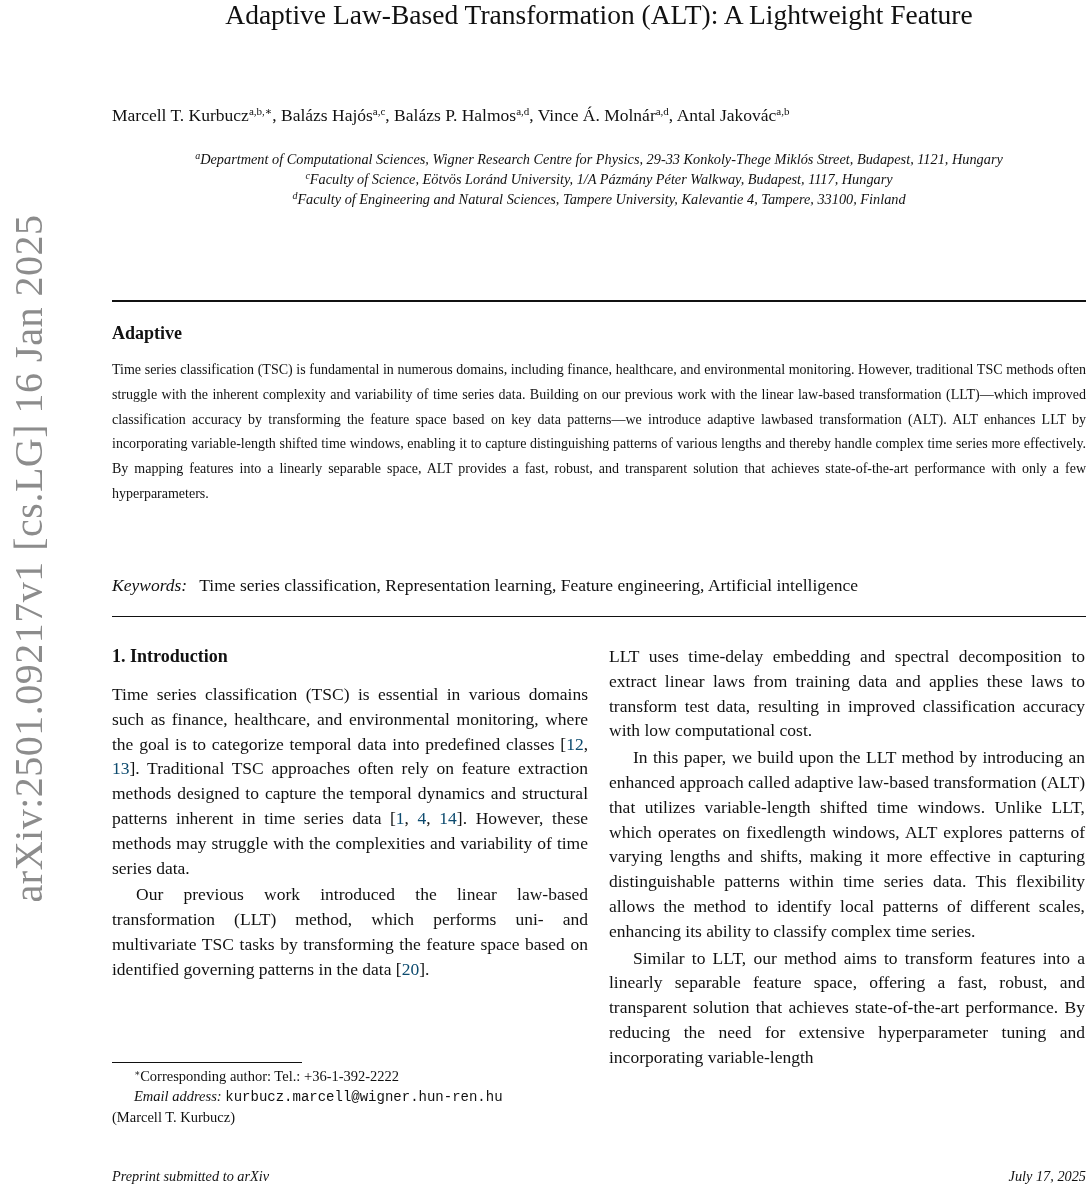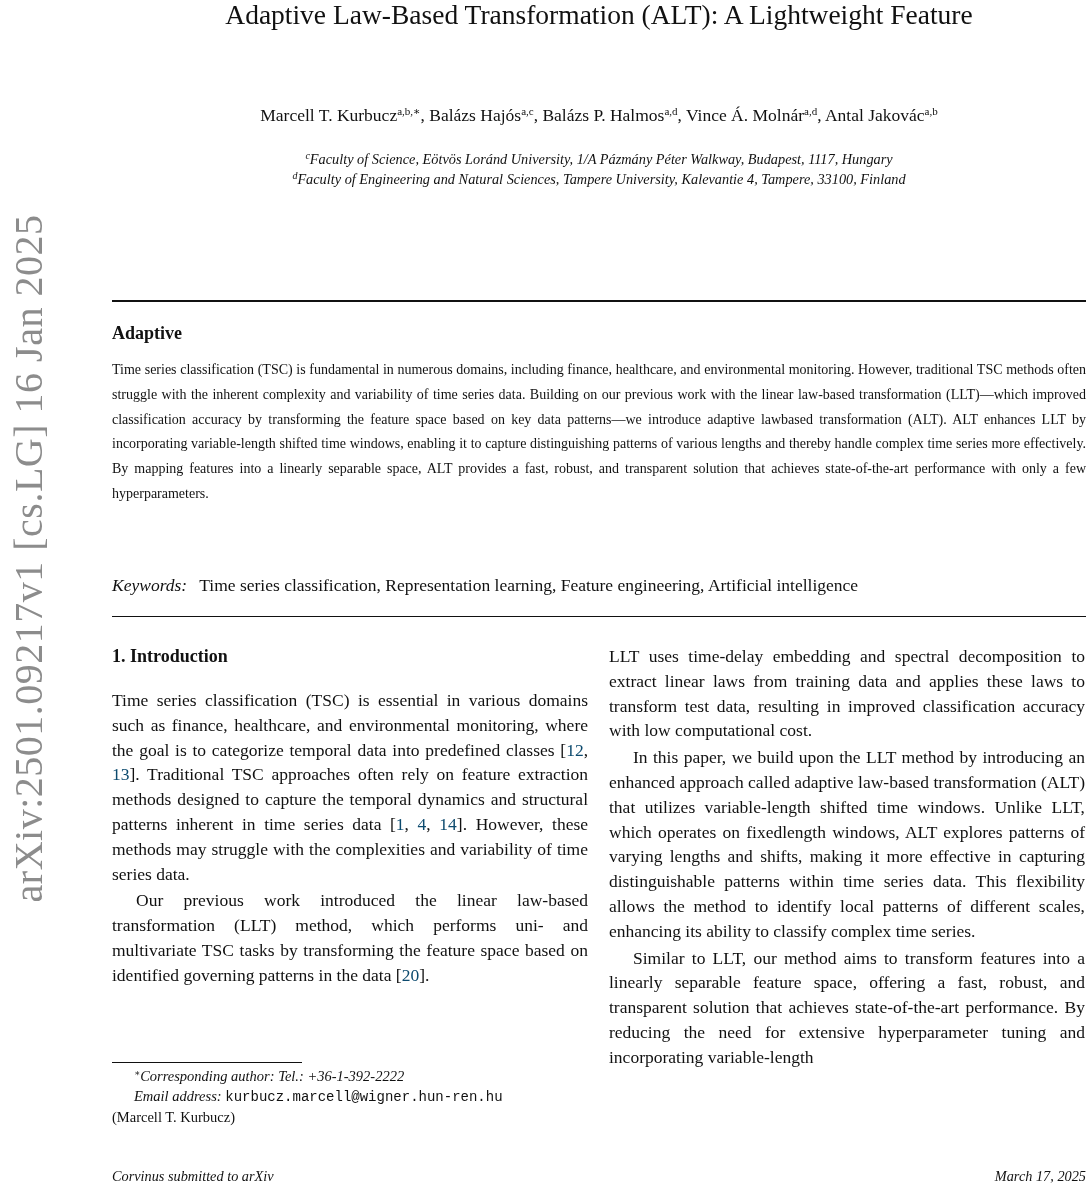--- a/index.html
+++ b/index.html
@@ -23,21 +23,21 @@
       letter-spacing: 0.5px;
       transform-origin: center center;
     }
 
     .title {
       position: absolute; left: 112px; width: 974px; top: -4px;
       text-align: center; font-size: 27.5px; line-height: 37px; color: #111;
     }
     .authors {
       position: absolute; left: 112px; width: 974px; top: 103px;
-      text-align: center; font-size: 17.5px; line-height: 24px;
+      font-size: 17.5px; line-height: 24px;
     }
     .authors sup { font-size: 11px; vertical-align: 6px; line-height: 0; }
 
     .affils {
       position: absolute; left: 112px; width: 974px; top: 150px;
       text-align: center; font-size: 14.3px; line-height: 19.8px; font-style: italic;
     }
     .affils sup { font-size: 10px; vertical-align: 5px; line-height: 0; }
 
     .rule { position: absolute; left: 112px; width: 974px; background: #111; }
@@ -54,31 +54,31 @@
     .keywords {
       position: absolute; left: 112px; width: 974px; top: 573px;
       font-size: 17.5px; line-height: 24px;
     }
     .keywords .kw-label { font-style: italic; margin-right: 8px; }
 
     .col { position: absolute; width: 476px; font-size: 17.5px; line-height: 24.8px; text-align: justify; hyphens: manual; }
     .col-left { left: 112px; top: 644px; }
     .col-right { left: 609px; top: 644px; }
 
-    .section-heading { font-weight: bold; font-size: 18px; line-height: 24px; margin-bottom: 20px; }
+    .section-heading { font-weight: bold; font-size: 18px; line-height: 24px; margin-bottom: 14px; }
     .para { margin: 0; }
     .para.indent { text-indent: 24px; margin-top: 2px; }
     .cite { color: #0c4a6e; }
 
     .footnote-rule { position: absolute; left: 112px; top: 1062px; width: 190px; height: 1px; background: #111; }
     .footnote {
       position: absolute; left: 112px; top: 1066px; width: 476px;
       font-size: 14.5px; line-height: 20px;
     }
-    .footnote .fn-line1 { padding-left: 22px; font-style: italic; }
+    .footnote .fn-line1 { padding-left: 22px; }
     .footnote .fn-line2 { padding-left: 22px; }
     .footnote sup { font-size: 9px; vertical-align: 5px; line-height: 0; }
     .footnote .email-label { font-style: italic; }
     .footnote .email { font-family: "Liberation Mono", "DejaVu Sans Mono", monospace; font-size: 14px; }
 
     .page-footer-left {
       position: absolute; left: 112px; top: 1168px; font-style: italic; font-size: 14.3px;
     }
     .page-footer-right {
       position: absolute; right: 0px; top: 1168px; font-style: italic; font-size: 14.3px; text-align: right;
@@ -93,20 +93,21 @@
 
 <div class="title">
   <div>Adaptive Law-Based Transformation (ALT): A Lightweight Feature</div>
 </div>
 
 <div class="authors">
   <span><span>Marcell T. Kurbucz</span><sup>a,b,∗</sup><span>, </span></span><span><span>Balázs Hajós</span><sup>a,c</sup><span>, </span></span><span><span>Balázs P. Halmos</span><sup>a,d</sup><span>, </span></span><span><span>Vince Á. Molnár</span><sup>a,d</sup><span>, </span></span><span><span>Antal Jakovác</span><sup>a,b</sup></span>
 </div>
 
 <div class="affils">
+  <div><sup>a</sup><span>Department of Computational Sciences, Wigner Research Centre for Physics, 29-33 Konkoly-Thege Miklós Street, Budapest, 1121, Hungary</span></div>
   <div><sup>c</sup><span>Faculty of Science, Eötvös Loránd University, 1/A Pázmány Péter Walkway, Budapest, 1117, Hungary</span></div>
   <div><sup>d</sup><span>Faculty of Engineering and Natural Sciences, Tampere University, Kalevantie 4, Tampere, 33100, Finland</span></div>
 </div>
 
 <div class="rule rule-top"></div>
 
 <div class="abstract-heading">Adaptive</div>
 <p class="abstract-body">Time series classification (TSC) is fundamental in numerous domains, including finance, healthcare, and environ­mental monitoring. However, traditional TSC methods often struggle with the inherent complexity and variability of time series data.  Building on our previous work with the linear law-based transformation (LLT)—which improved classification accuracy by transforming the feature space based on key data patterns—we introduce adaptive law­based transformation (ALT). ALT enhances LLT by incorporating variable-length shifted time windows, enabling it to capture distinguishing patterns of various lengths and thereby handle complex time series more effectively.  By mapping features into a linearly separable space, ALT provides a fast, robust, and transparent solution that achieves state-of-the-art performance with only a few hyperparameters.</p>
 
 <div class="keywords">
@@ -128,14 +129,14 @@
   <p class="para indent">Similar to LLT, our method aims to transform features into a linearly separable feature space, offering a fast, robust, and transparent solution that achieves state-of-the-art performance.  By reducing the need for extensive hyperparameter tuning and incorporating variable-length</p>
 </div>
 
 <div class="footnote-rule"></div>
 <div class="footnote">
   <div class="fn-line1"><sup>∗</sup><span>Corresponding author: Tel.: +36-1-392-2222</span></div>
   <div class="fn-line2"><span class="email-label">Email address:</span> <a class="email">kurbucz.marcell@wigner.hun-ren.hu</a></div>
   <div>(Marcell T. Kurbucz)</div>
 </div>
 
-<div class="page-footer-left">Corvinus submitted to arXiv</div>
-<div class="page-footer-right">March 17, 2025</div>
+<div class="page-footer-left">Preprint submitted to arXiv</div>
+<div class="page-footer-right">July 17, 2025</div>
 
 </body></html>

